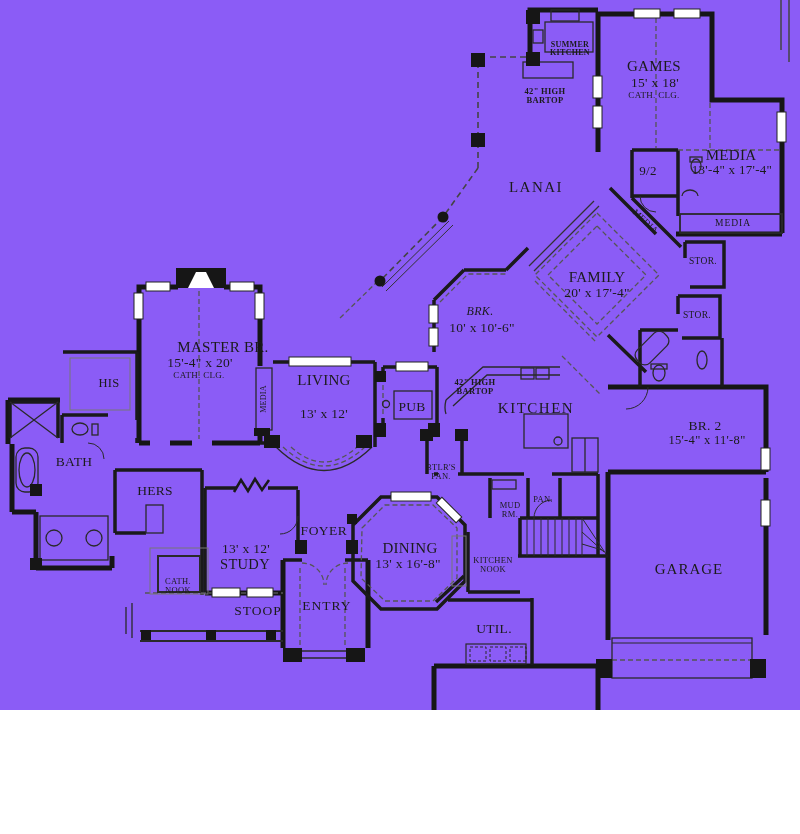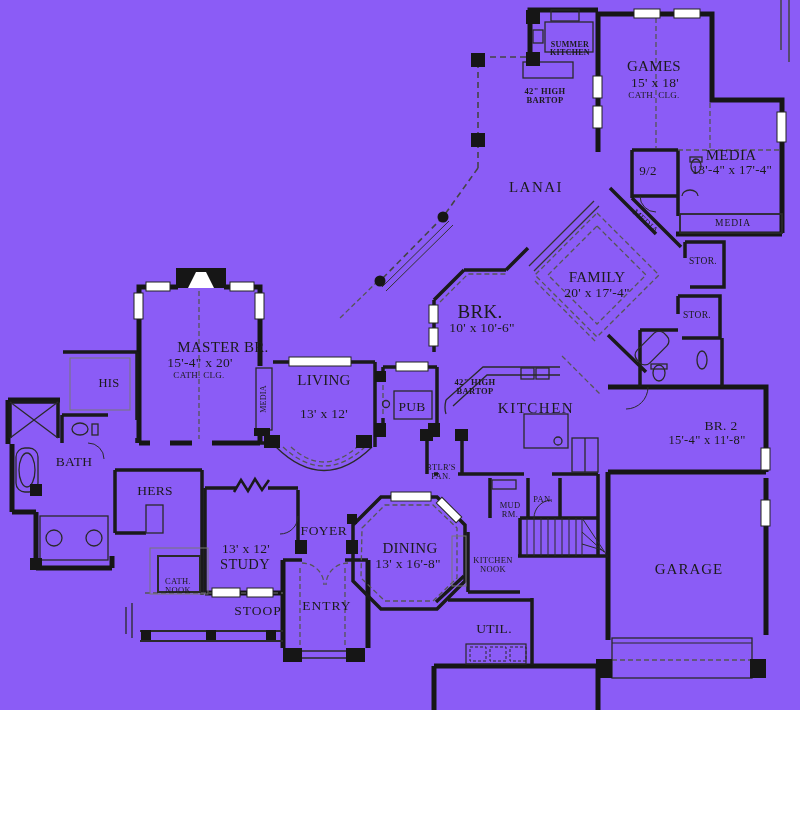--- a/index.html
+++ b/index.html
@@ -258,21 +258,21 @@
 
   <div class="lbl" style="left:597px;top:277px;font-size:15px;">FAMILY</div>
   <div class="lbl" style="left:597px;top:293px;font-size:13.5px;">20' x 17'-4"</div>
 
   <div class="lbl rot43" style="left:645px;top:222px;font-size:9px;">MEDIA</div>
   <div class="lbl" style="left:733px;top:223px;font-size:9.5px;letter-spacing:1px;">MEDIA</div>
 
   <div class="lbl" style="left:703px;top:261px;font-size:9.5px;">STOR.</div>
   <div class="lbl" style="left:697px;top:315px;font-size:9.5px;">STOR.</div>
 
-  <div class="lbl" style="left:480px;top:312px;font-size:19px;">BRK.</div>
+  <div class="lbl" style="left:480px;top:312px;font-size:12px;font-style:italic;">BRK.</div>
   <div class="lbl" style="left:482px;top:328px;font-size:13.5px;">10' x 10'-6"</div>
 
   <div class="lbl" style="left:475px;top:378px;font-size:8.5px;font-weight:bold;">
     <span>42" HIGH</span><span>BARTOP</span></div>
 
   <div class="lbl" style="left:536px;top:408px;font-size:15px;letter-spacing:1.5px;">KITCHEN</div>
   <div class="lbl" style="left:412px;top:407px;font-size:13.5px;">PUB</div>
 
   <div class="lbl" style="left:324px;top:380px;font-size:15px;">LIVING</div>
   <div class="lbl" style="left:324px;top:414px;font-size:13.5px;">13' x 12'</div>
@@ -302,19 +302,19 @@
   <div class="lbl" style="left:327px;top:606px;font-size:13.5px;letter-spacing:1px;">ENTRY</div>
 
   <div class="lbl" style="left:441px;top:463px;font-size:8.5px;">
     <span>BTLR'S</span><span>PAN.</span></div>
   <div class="lbl" style="left:510px;top:501px;font-size:8.5px;">
     <span>MUD</span><span>RM.</span></div>
   <div class="lbl" style="left:543px;top:500px;font-size:8.5px;">PAN.</div>
   <div class="lbl" style="left:493px;top:556px;font-size:8.5px;">
     <span>KITCHEN</span><span>NOOK</span></div>
 
-  <div class="lbl" style="left:705px;top:426px;font-size:13.5px;margin-left:16px;">BR. 2</div>
+  <div class="lbl" style="left:705px;top:426px;font-size:13.5px;">BR. 2</div>
   <div class="lbl" style="left:707px;top:441px;font-size:12.5px;">15'-4" x 11'-8"</div>
 
   <div class="lbl" style="left:689px;top:569px;font-size:15px;letter-spacing:1px;">GARAGE</div>
   <div class="lbl" style="left:494px;top:629px;font-size:13.5px;">UTIL.</div>
   <div class="lbl" style="left:514px;top:727px;font-size:15px;letter-spacing:1px;">GARAGE</div>
 </div>
 
 </body></html>

